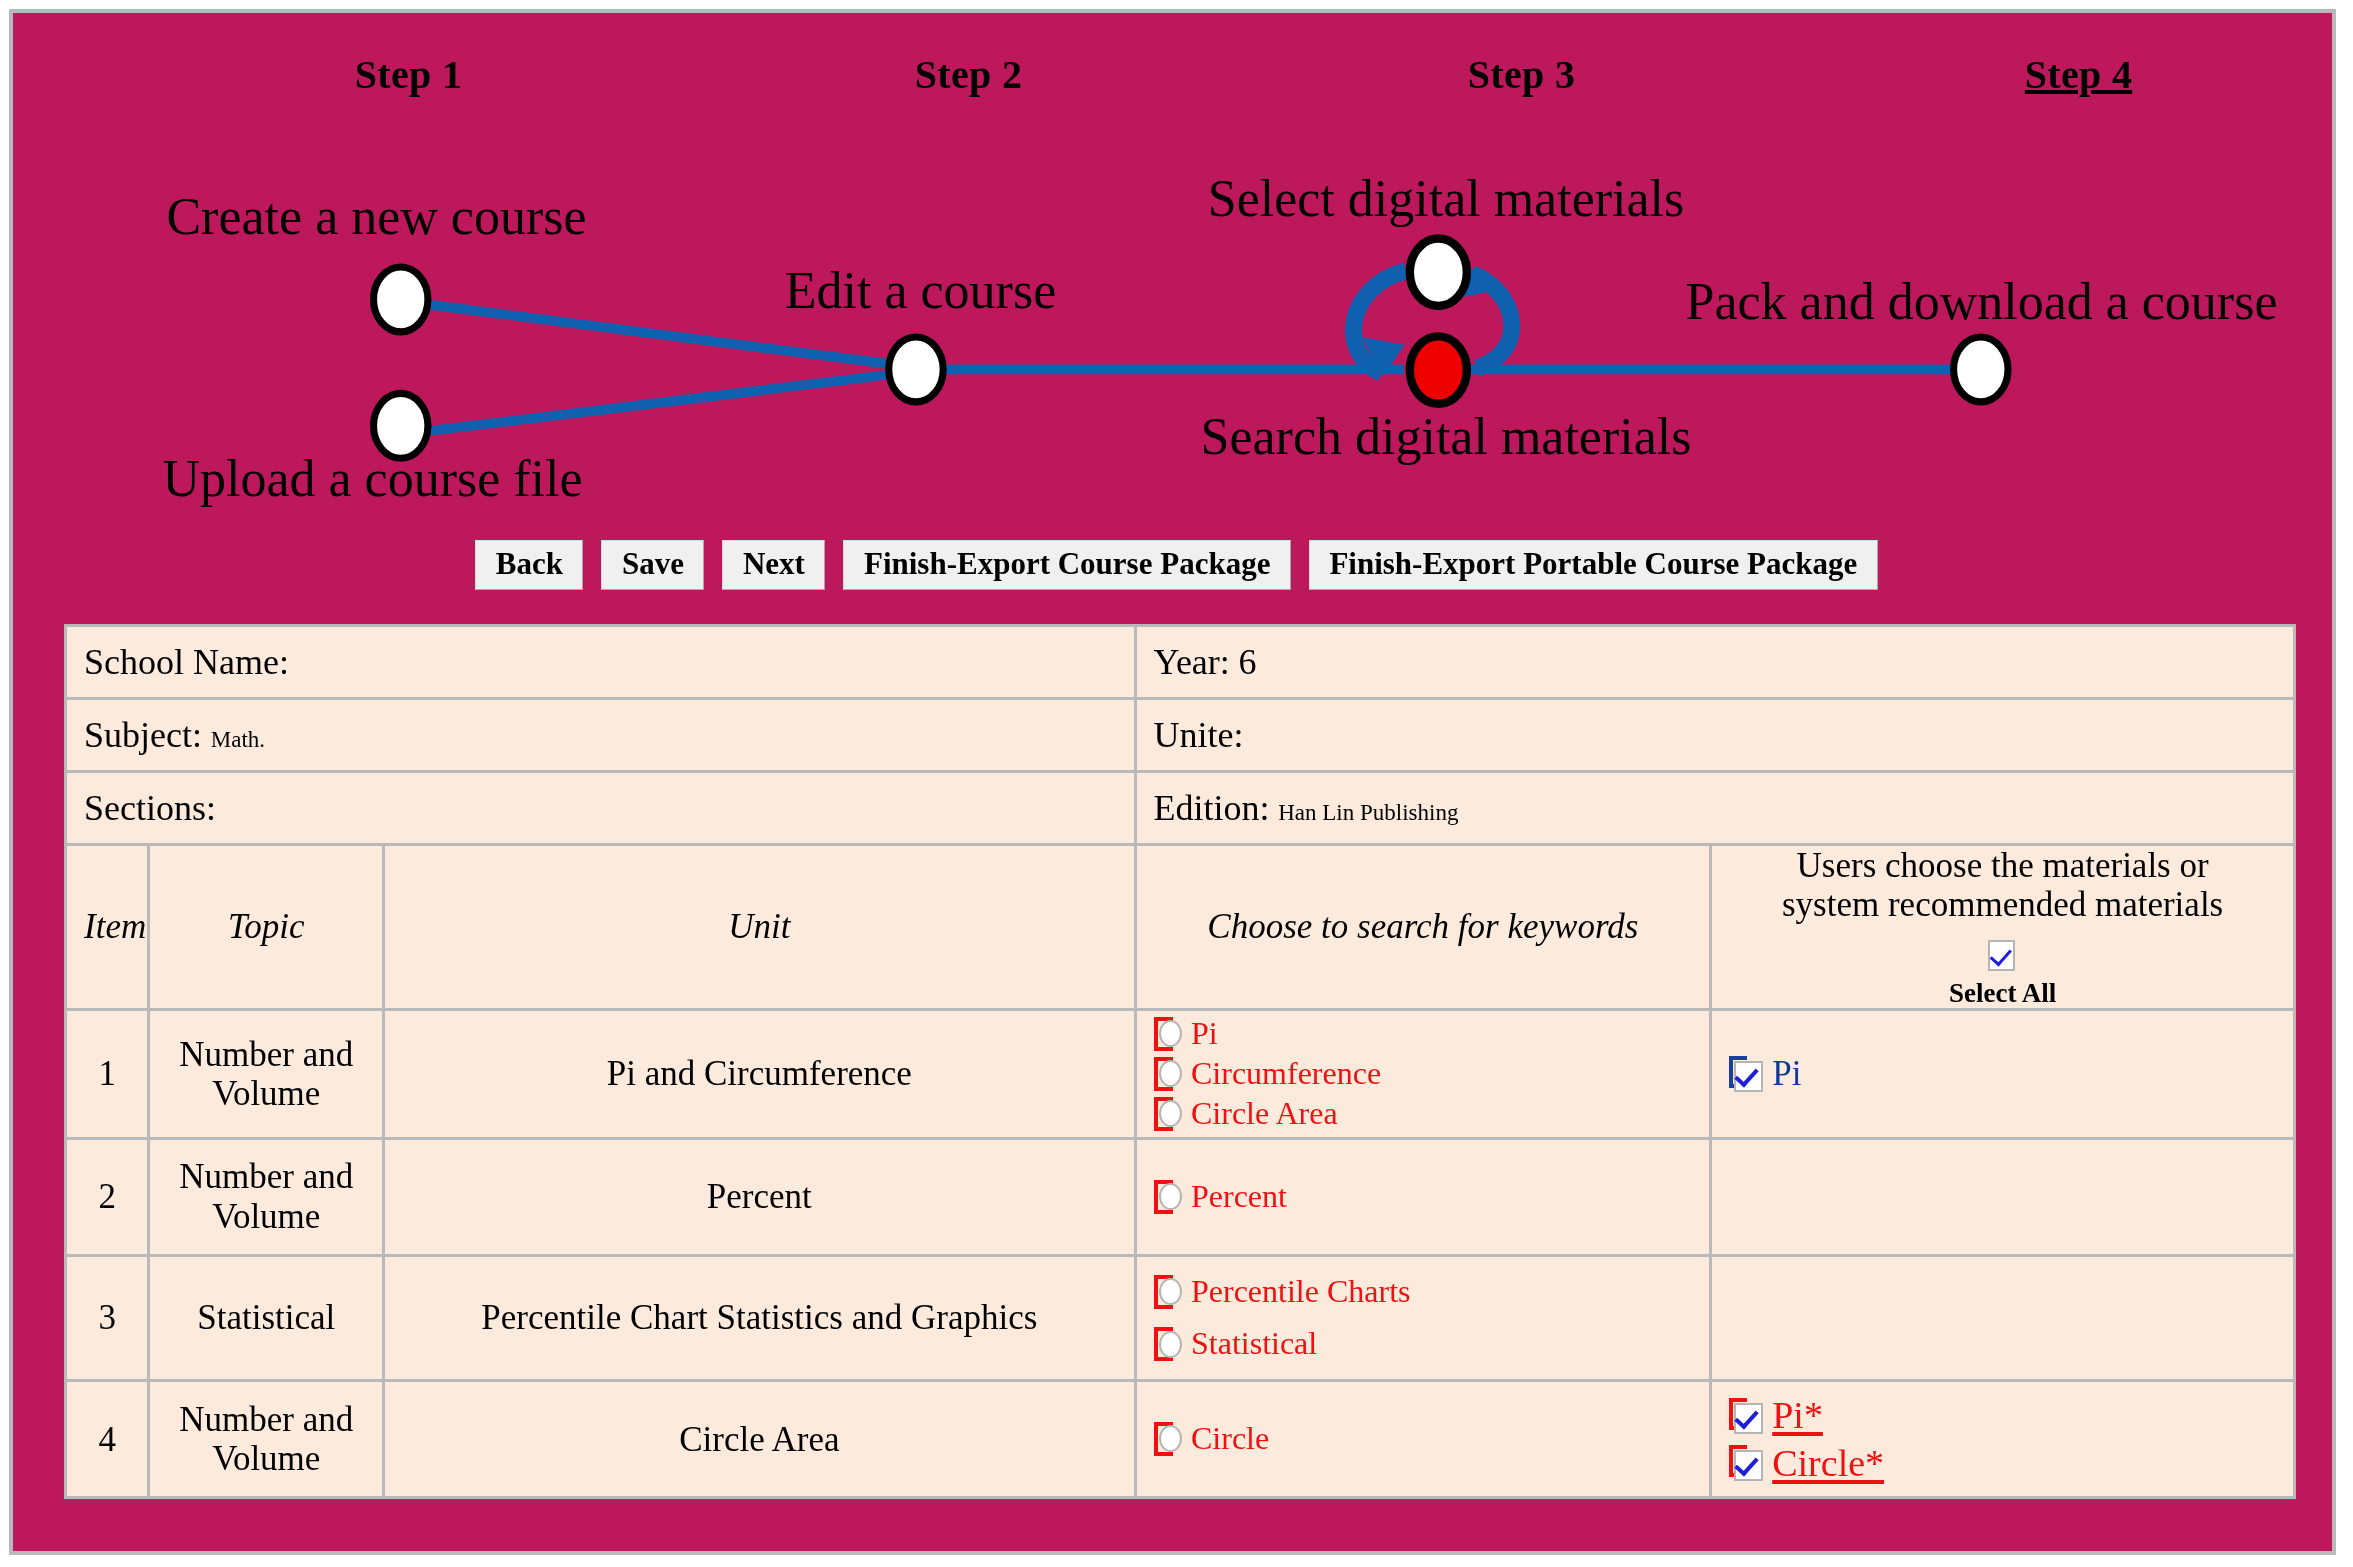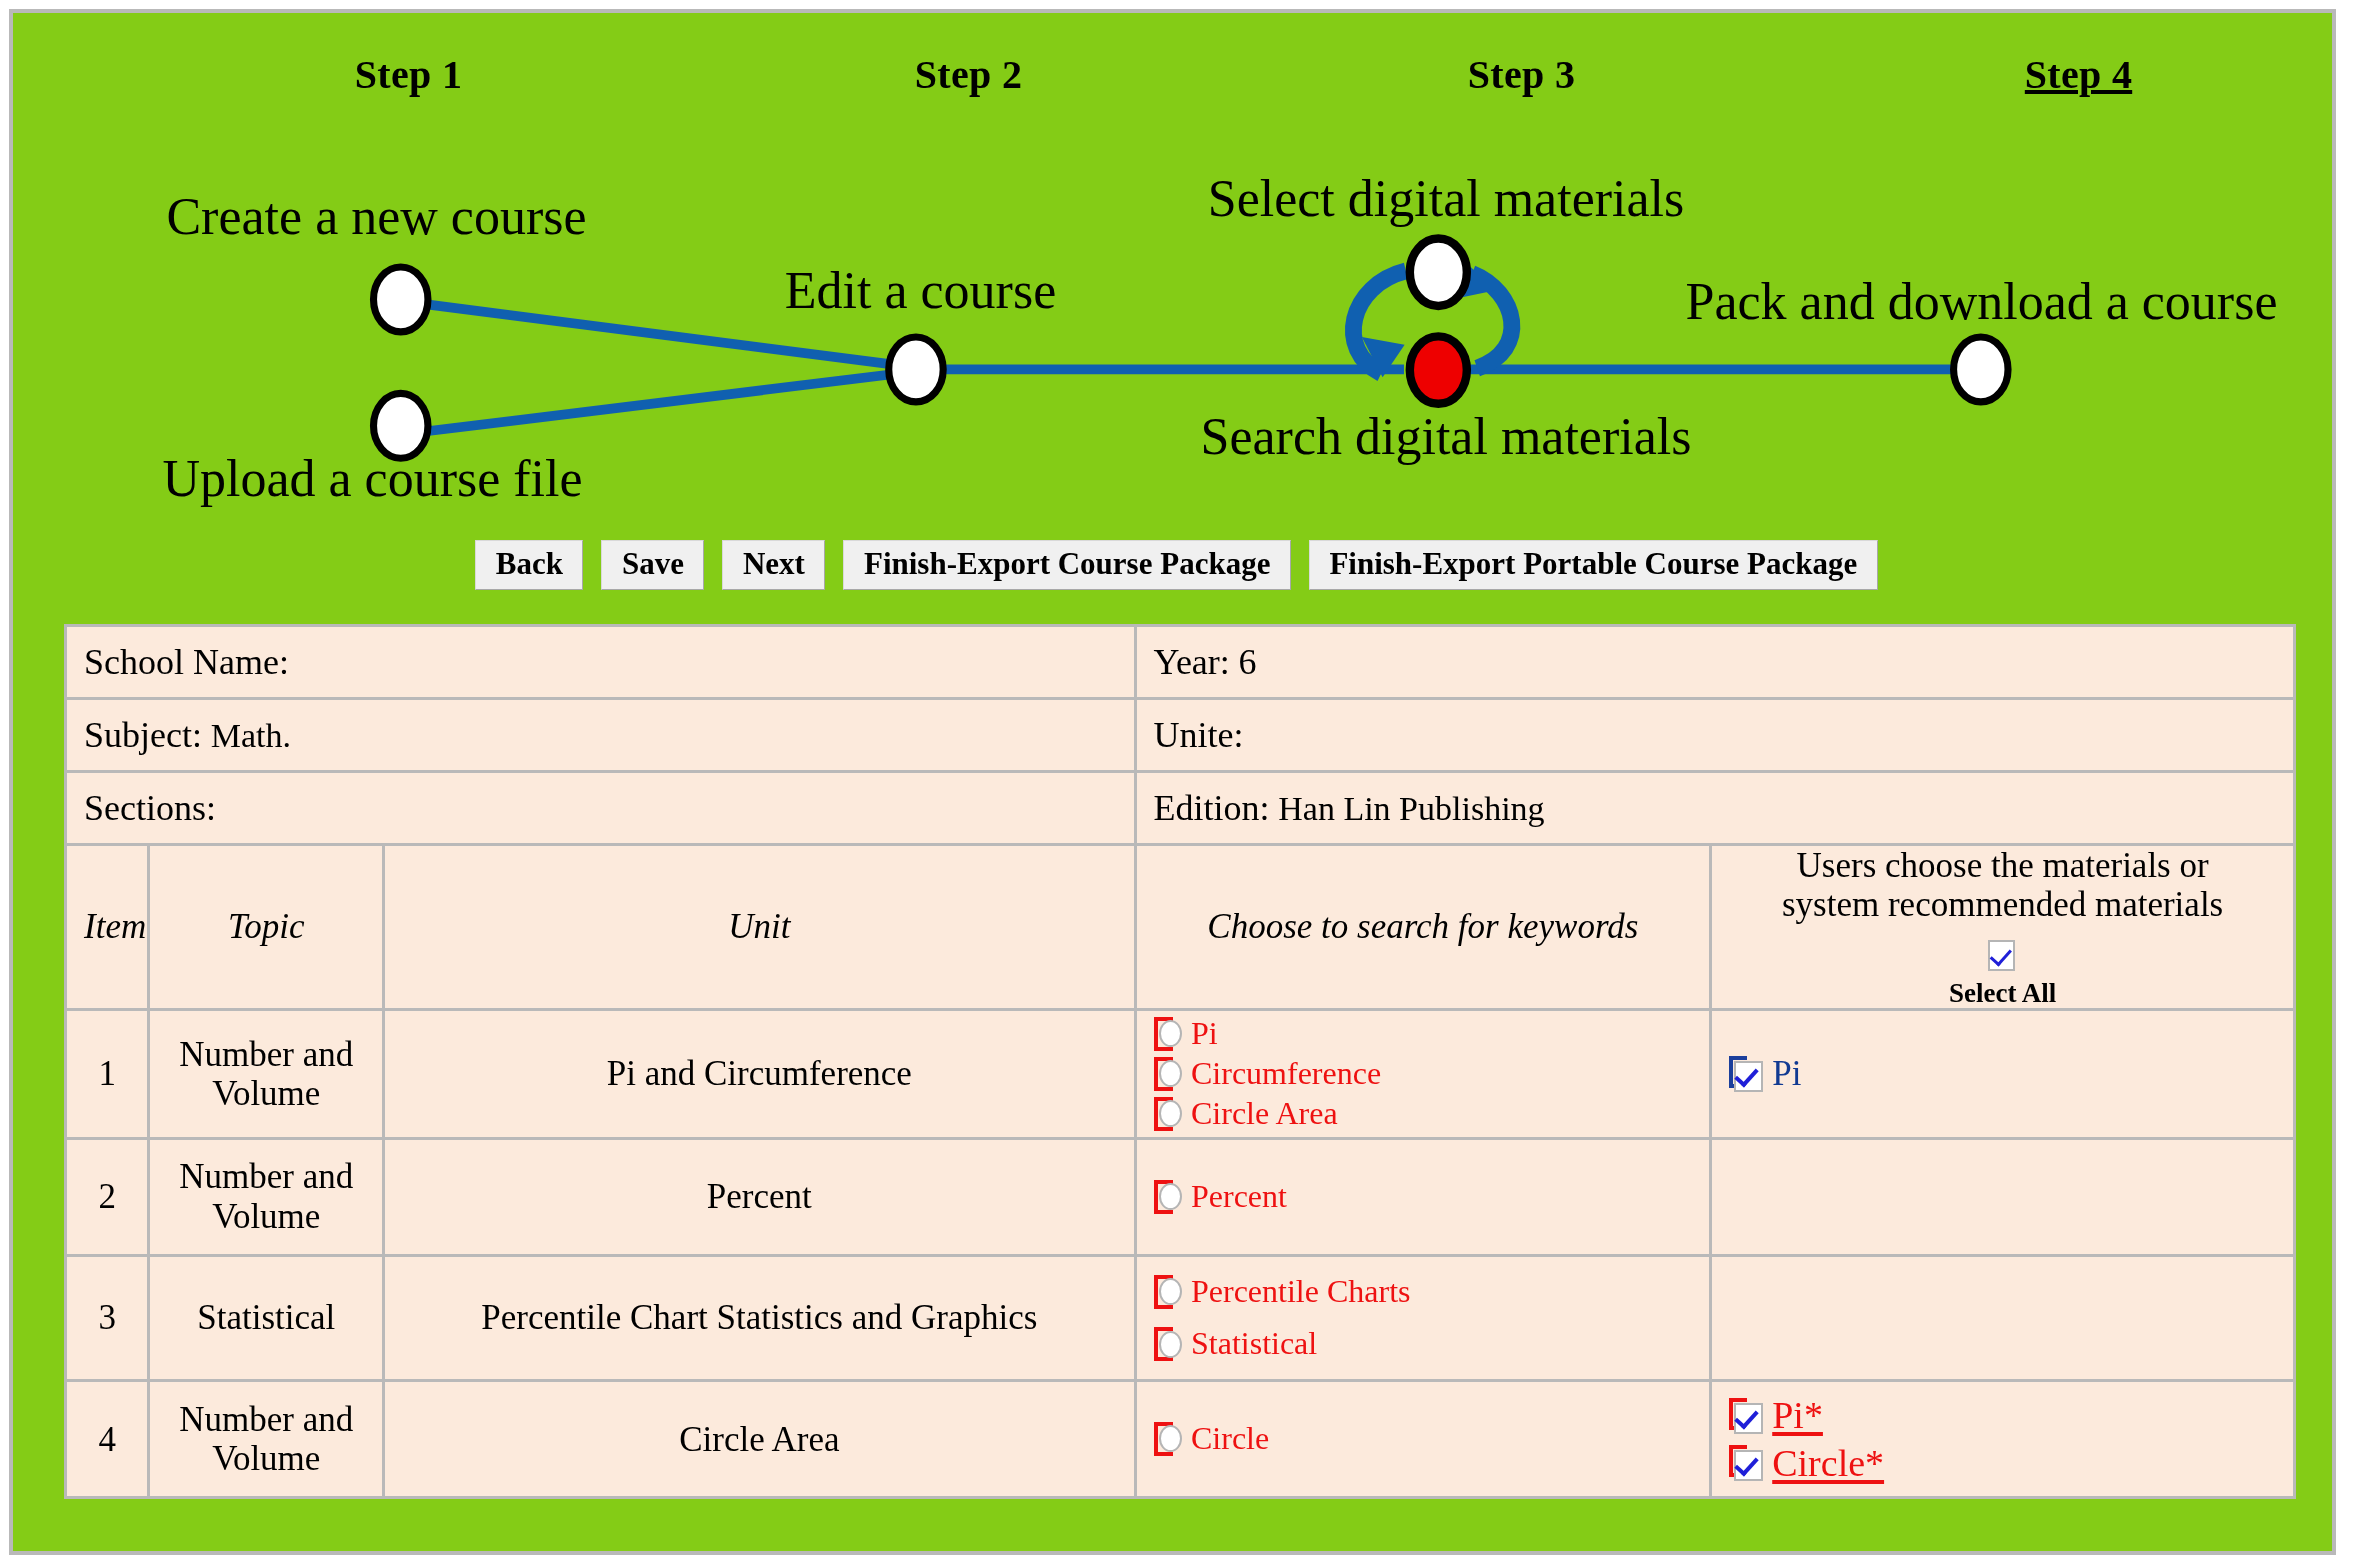--- a/index.html
+++ b/index.html
@@ -8,21 +8,21 @@
     width:2354px;height:1568px;
     font-family:"Liberation Serif","DejaVu Serif",serif;
     color:#000;
     -webkit-font-smoothing:antialiased;
   }
   #frame{
     position:absolute;left:9px;top:9px;
     width:2327px;height:1546px;
     border:4.5px solid #b9b9b9;
     box-sizing:border-box;
-    background:#84cc16;
+    background:#be185d;
   }
 
   
   .step-label{
     position:absolute;
     font-weight:bold;
     font-size:40px;
     text-align:center;
     white-space:nowrap;
     letter-spacing:0.3px;
@@ -76,21 +76,21 @@
   }
   #sheet td{
     background:#fceadc;
     vertical-align:middle;
     padding:0 17px;
     font-size:35px;
     line-height:1.12;
   }
   .meta-cell{height:70px;}
   .meta-label{font-size:36px;}
-  .meta-value{font-size:34px;}
+  .meta-value{font-size:23px;}
 
   .hdr{text-align:center;height:118px;font-size:38px;font-style:italic;}
   .hdr-small{
     font-size:25px;line-height:1.25;text-align:center;
   }
   .row-cell{height:114px;}
   .body-txt{font-size:30px;}
   .cnum{text-align:center;font-size:35px;}
   .ccenter{text-align:center;}
 

